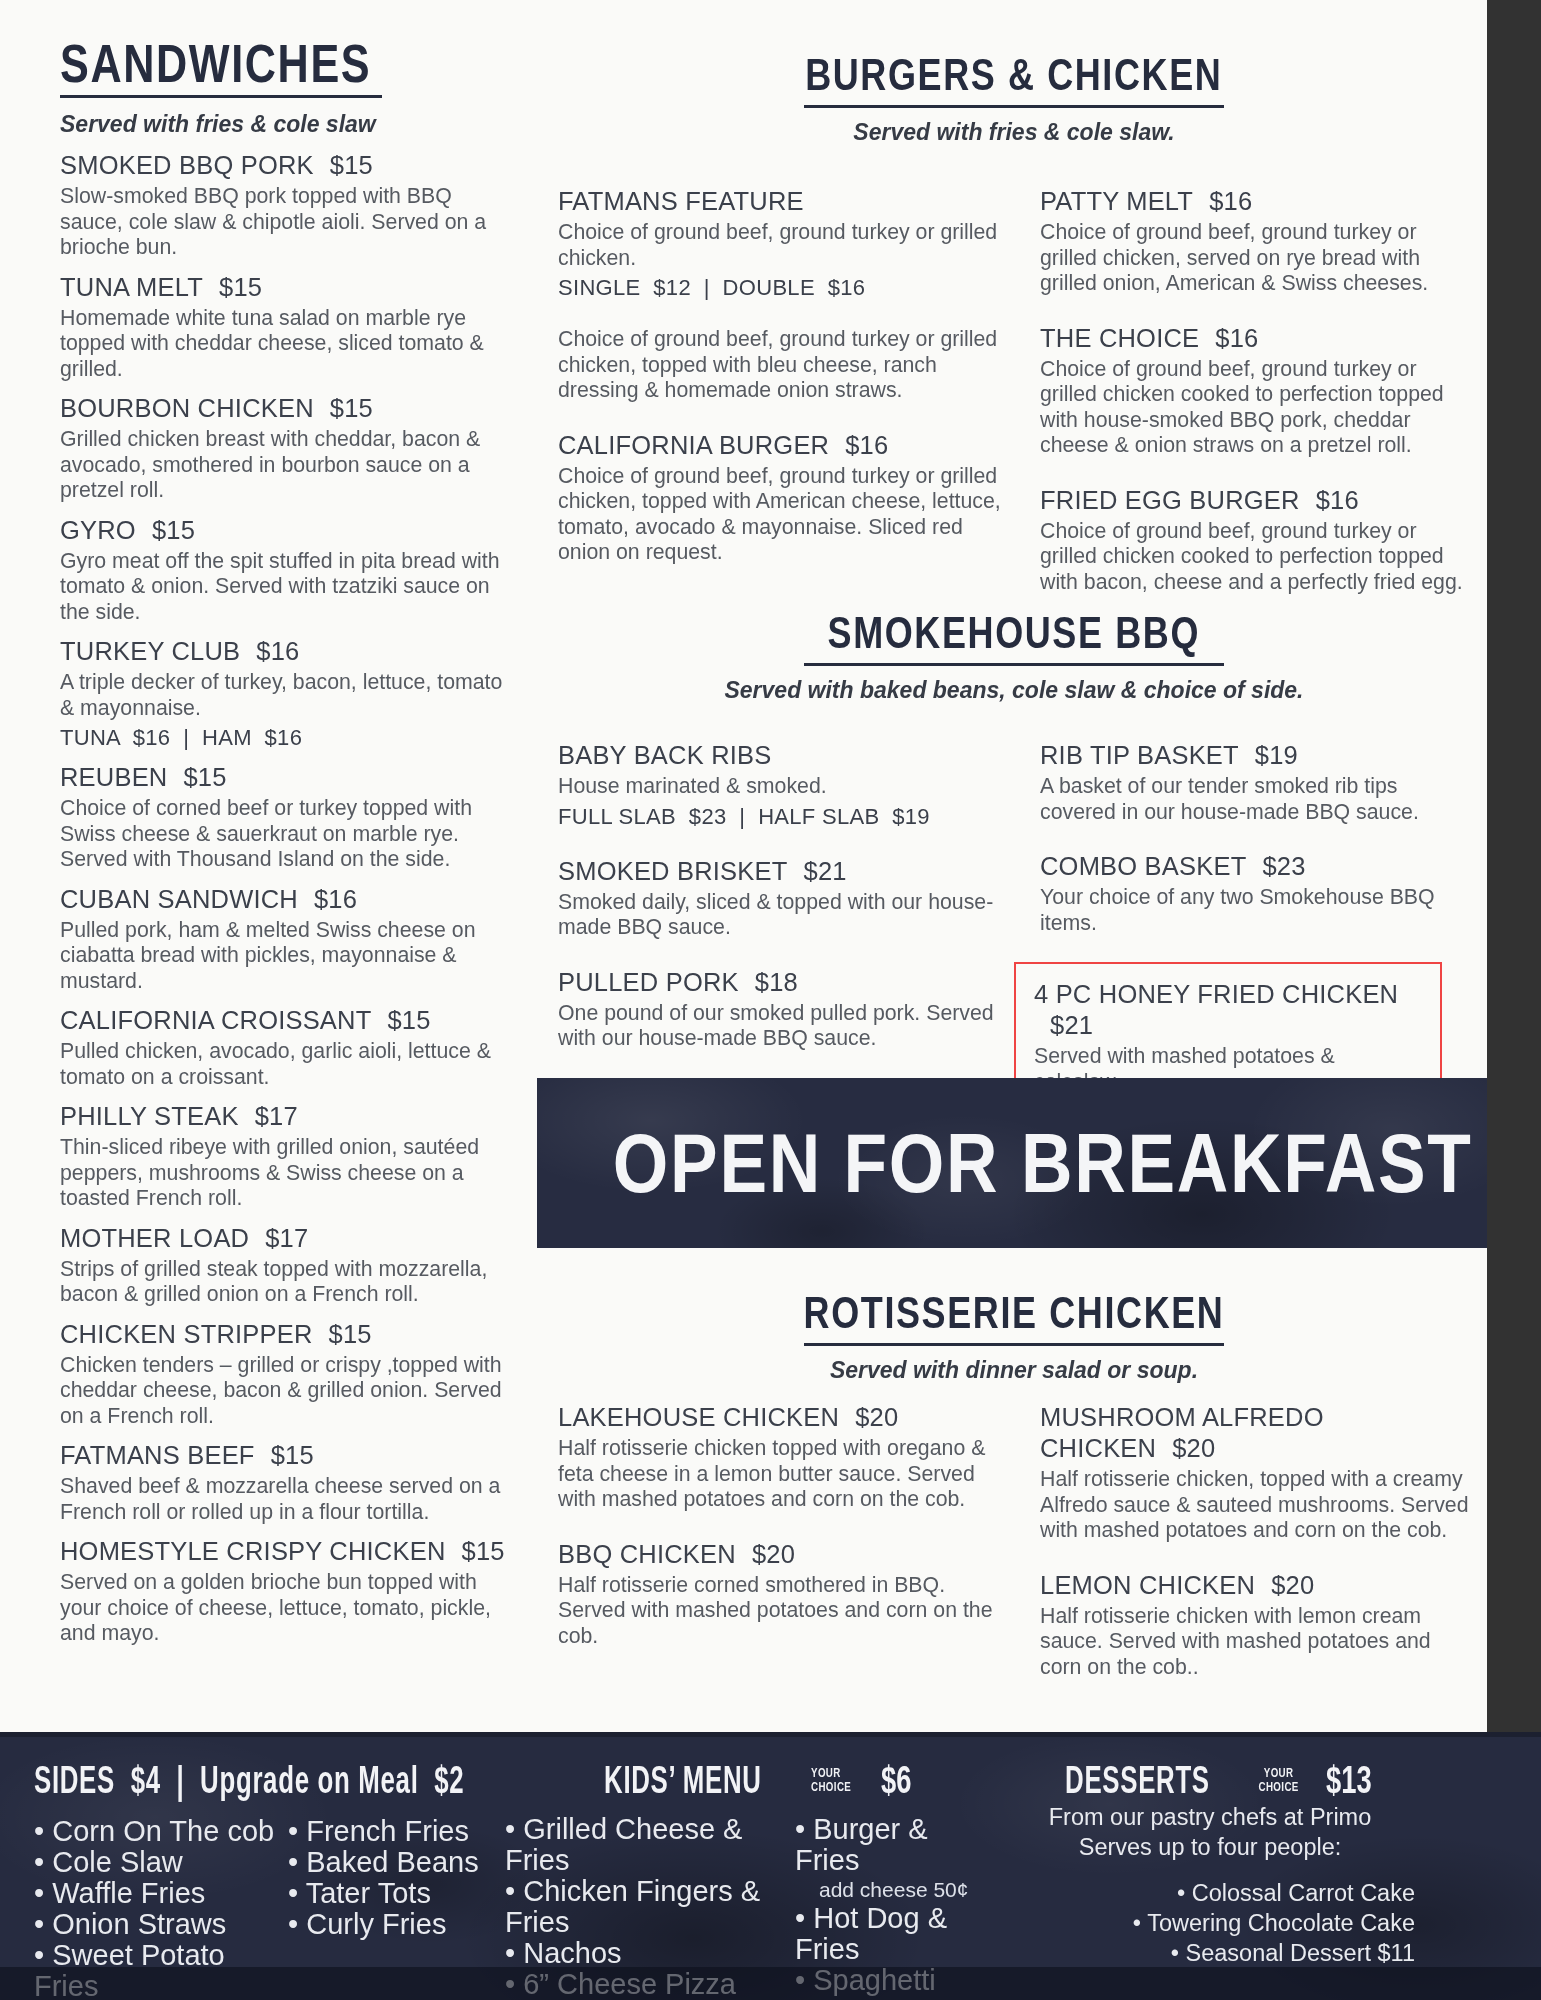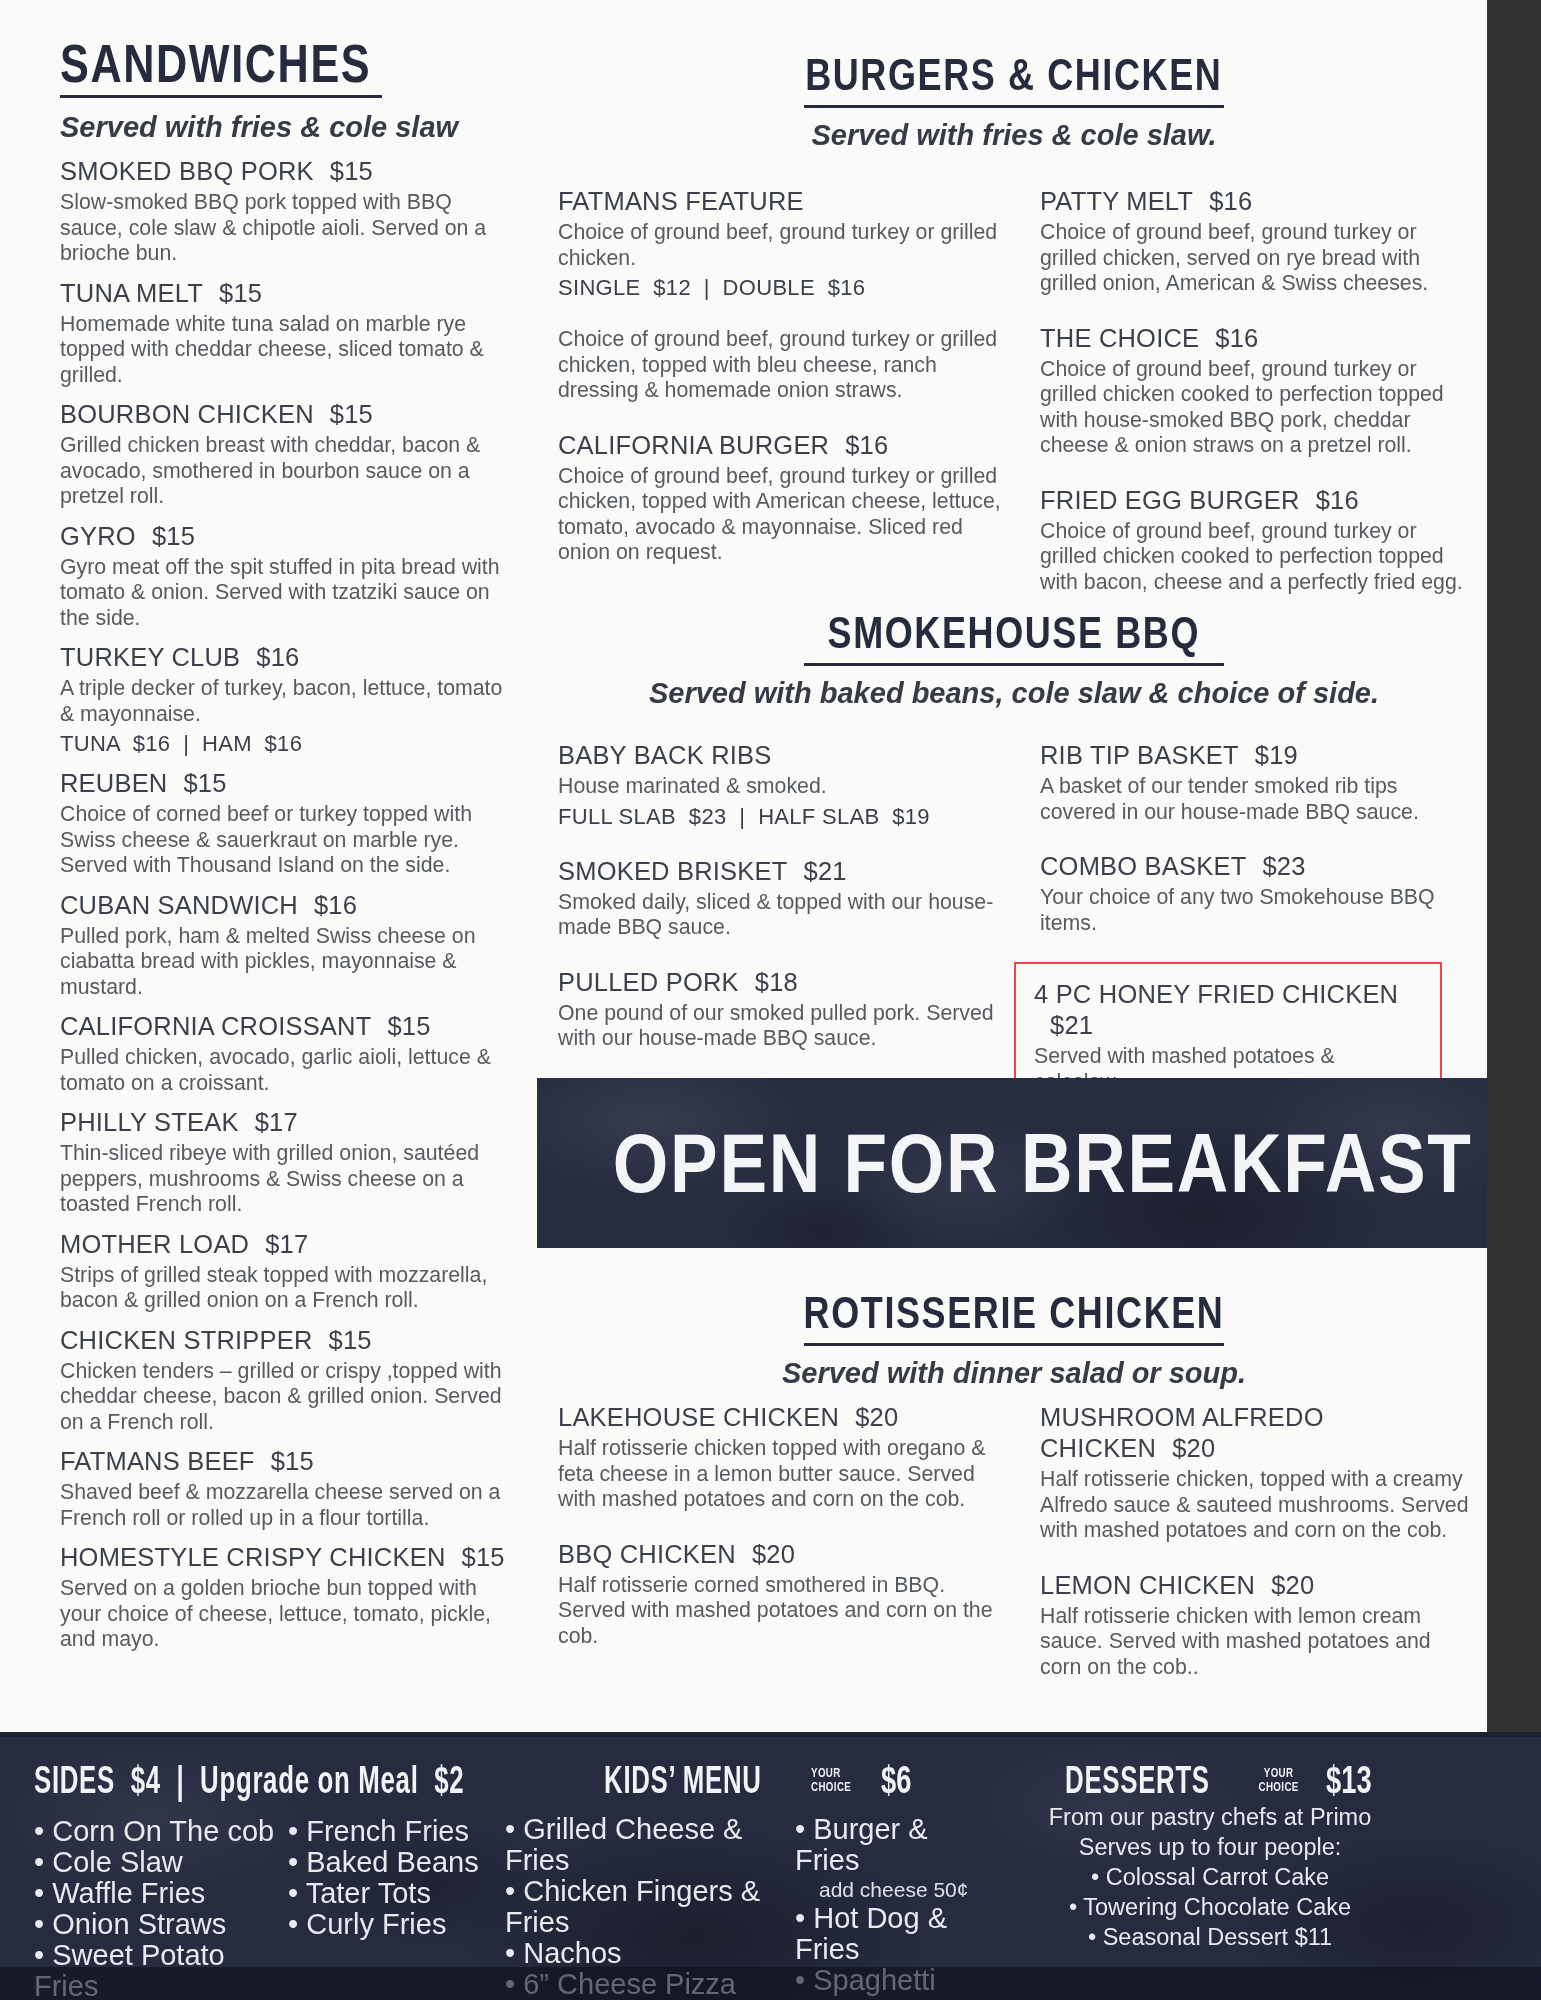--- a/index.html
+++ b/index.html
@@ -7,21 +7,21 @@
         font-family:"Liberation Sans","DejaVu Sans",sans-serif;color:#3b404b;}
 
   
   #right-strip{position:absolute;right:0;top:0;width:54px;height:1732px;background:#323232;}
 
   
   .cond{display:inline-block;font-weight:bold;letter-spacing:2px;transform:scaleX(0.8);transform-origin:0 50%;color:#262c3e;}
   .cond-c{display:inline-block;font-weight:bold;letter-spacing:2px;transform:scaleX(0.8);transform-origin:50% 50%;color:#262c3e;}
   .rule{height:3px;background:#262c3e;}
 
-  .subtitle{font-style:italic;font-weight:bold;color:#363b45;font-size:29px;}
+  .subtitle{font-style:italic;font-weight:bold;color:#363b45;font-size:23px;}
 
   
   .mi{margin-bottom:11px;}
   .mi-h{font-size:25.5px;line-height:31px;color:#3b404b;letter-spacing:0.2px;}
   .mi-p{margin-left:16px;}
   .mi-d{font-size:21.3px;line-height:25.5px;color:#565a61;margin-top:3px;}
   .mi-e{font-size:22px;line-height:27px;color:#3b404b;margin-top:3px;white-space:pre-wrap;letter-spacing:0.3px;}
 
   
   #sandwiches{position:absolute;left:60px;top:34px;width:452px;}
@@ -84,21 +84,21 @@
 
   #f-kids{position:absolute;left:505px;top:22px;width:480px;}
   #f-kids .khead{display:flex;align-items:center;justify-content:center;gap:12px;}
   #f-kids .cols{display:flex;margin-top:12px;}
   #f-kids .kc1{width:290px;}
   #f-kids .kc2{width:185px;}
 
   #f-desserts{position:absolute;left:1005px;top:22px;width:410px;text-align:center;}
   #f-desserts .dhead{display:flex;align-items:center;justify-content:center;gap:12px;}
   #f-desserts .dline{font-size:23.5px;line-height:30px;color:#e8eaef;}
-  #f-desserts .dlist{margin-top:0;}
+  #f-desserts .dlist{margin-top:16px;text-align:right;}
   #f-desserts .f-li{font-size:23.5px;line-height:30px;}
 </style>
 </head>
 <body>
 
 <div id="page">
   <div id="right-strip"></div>
 
   <div id="sandwiches">
     <div class="title cond">SANDWICHES</div>

